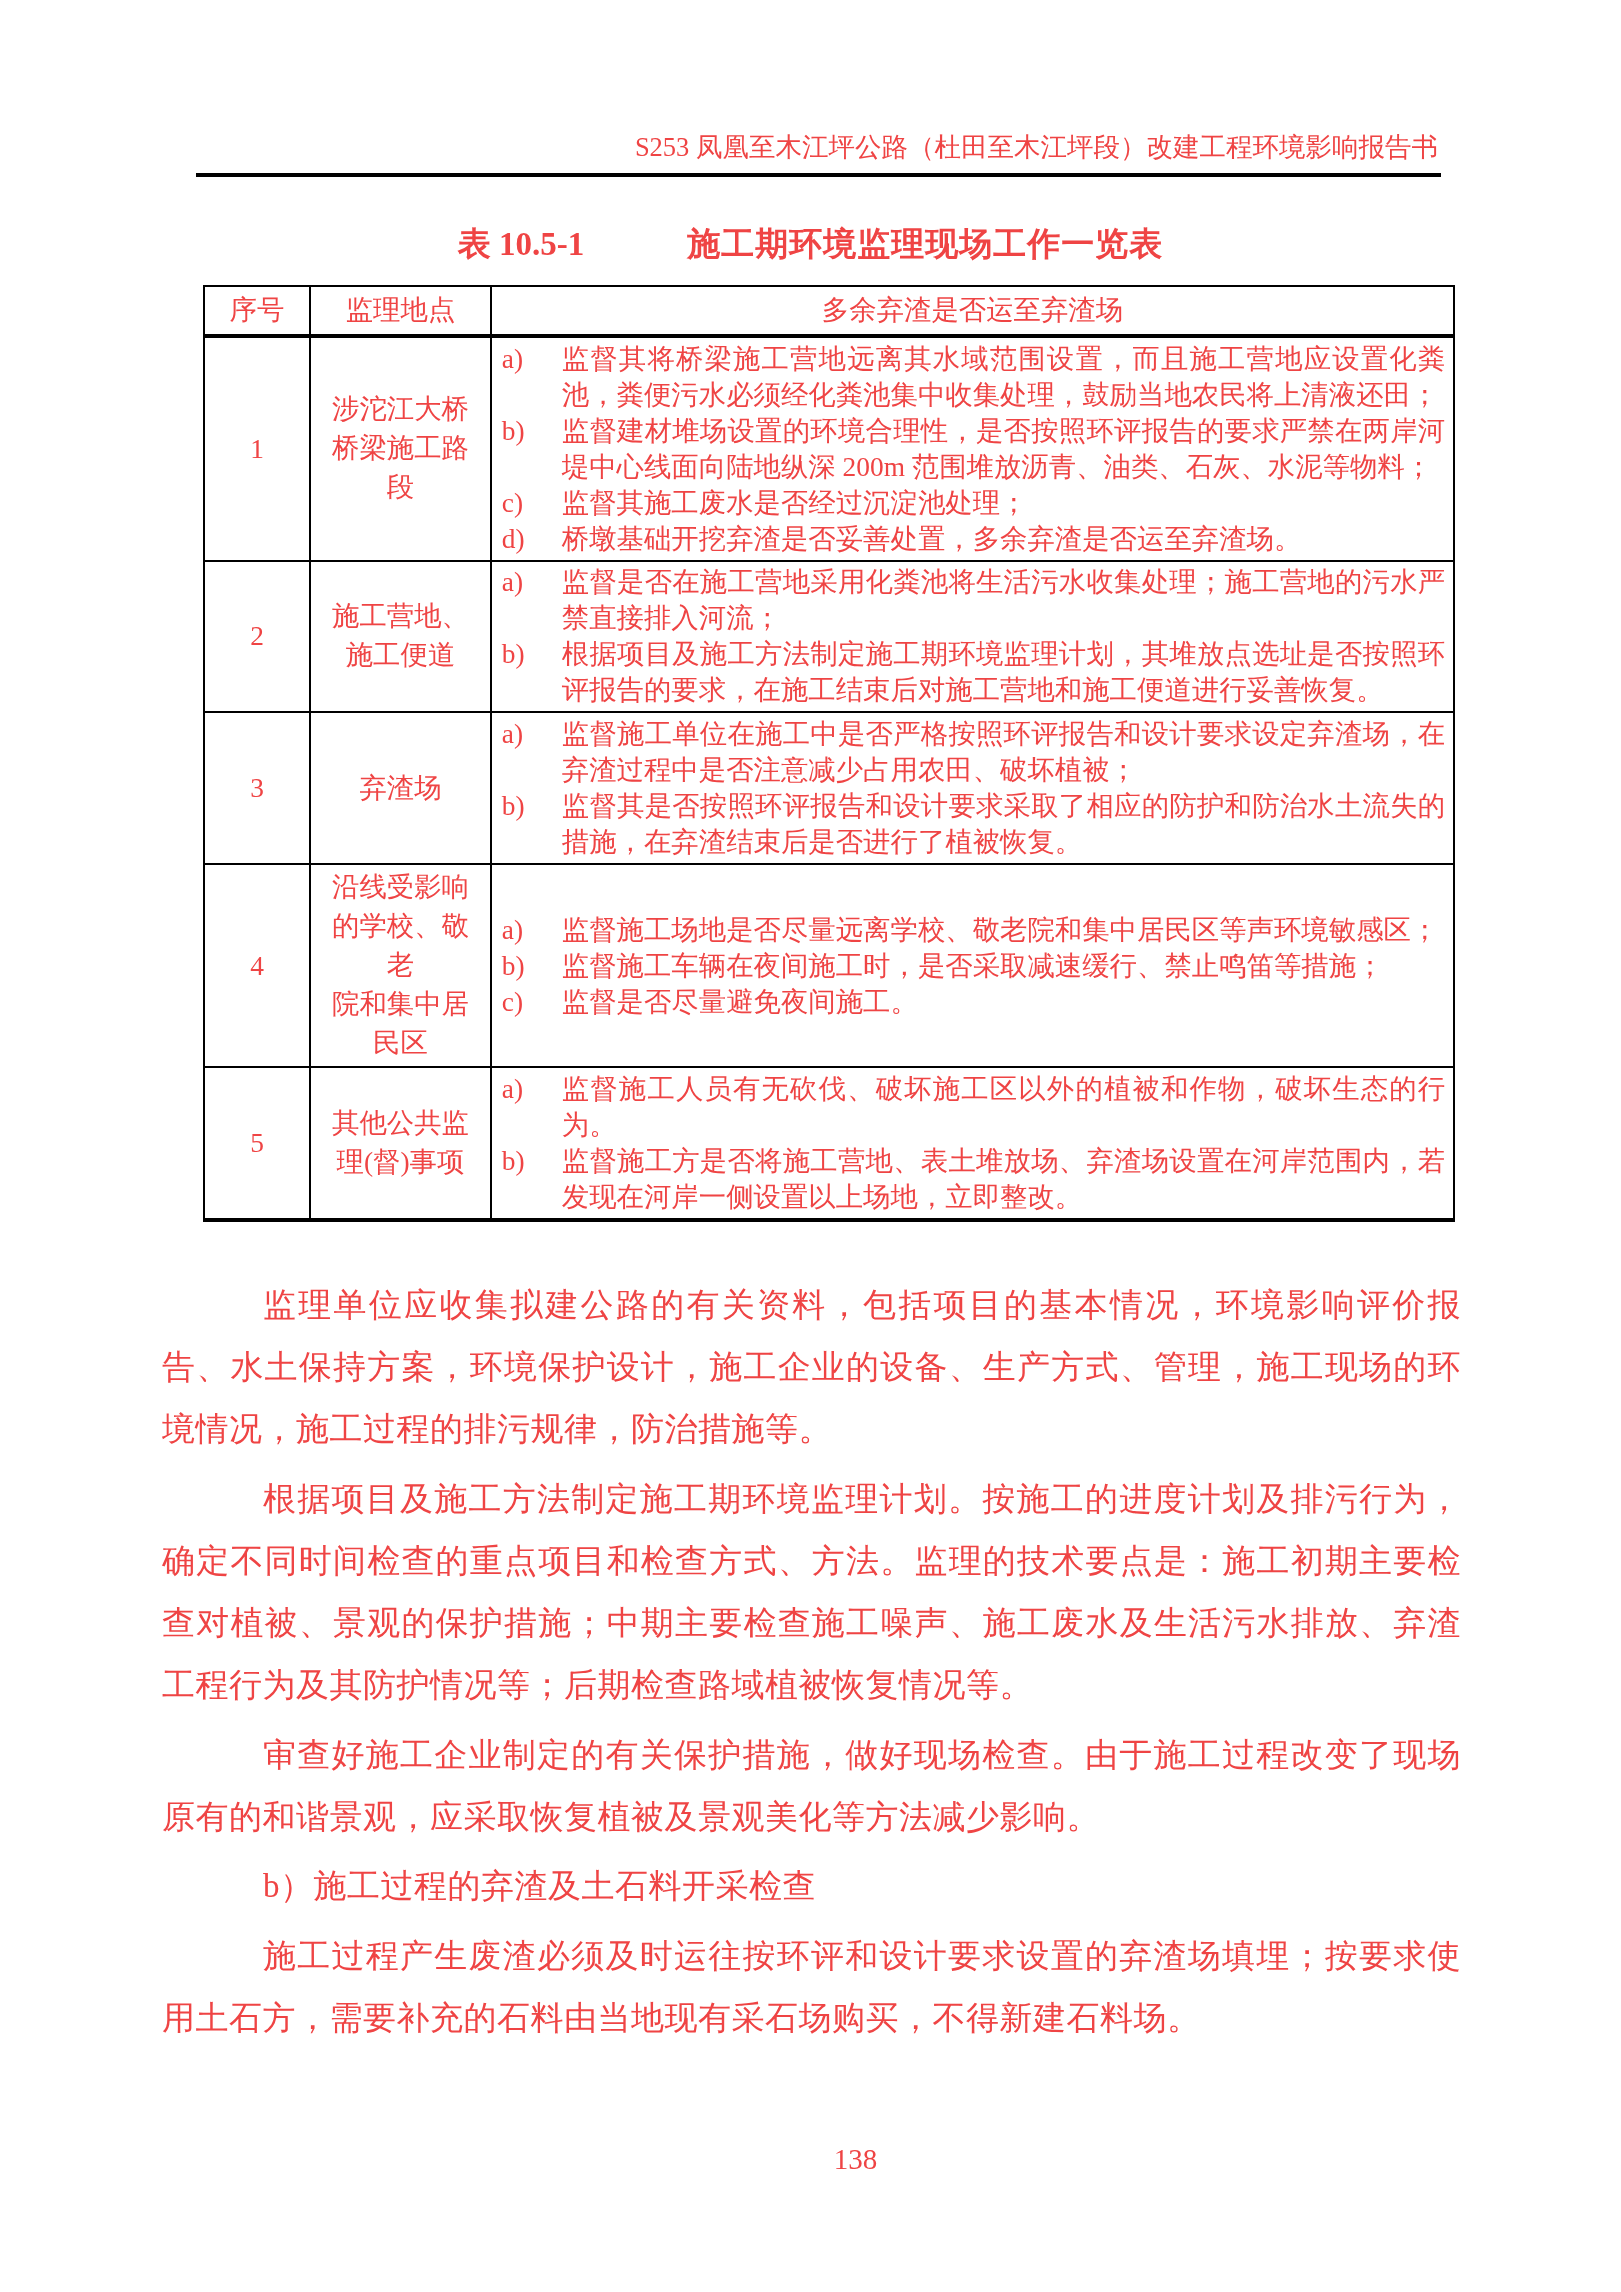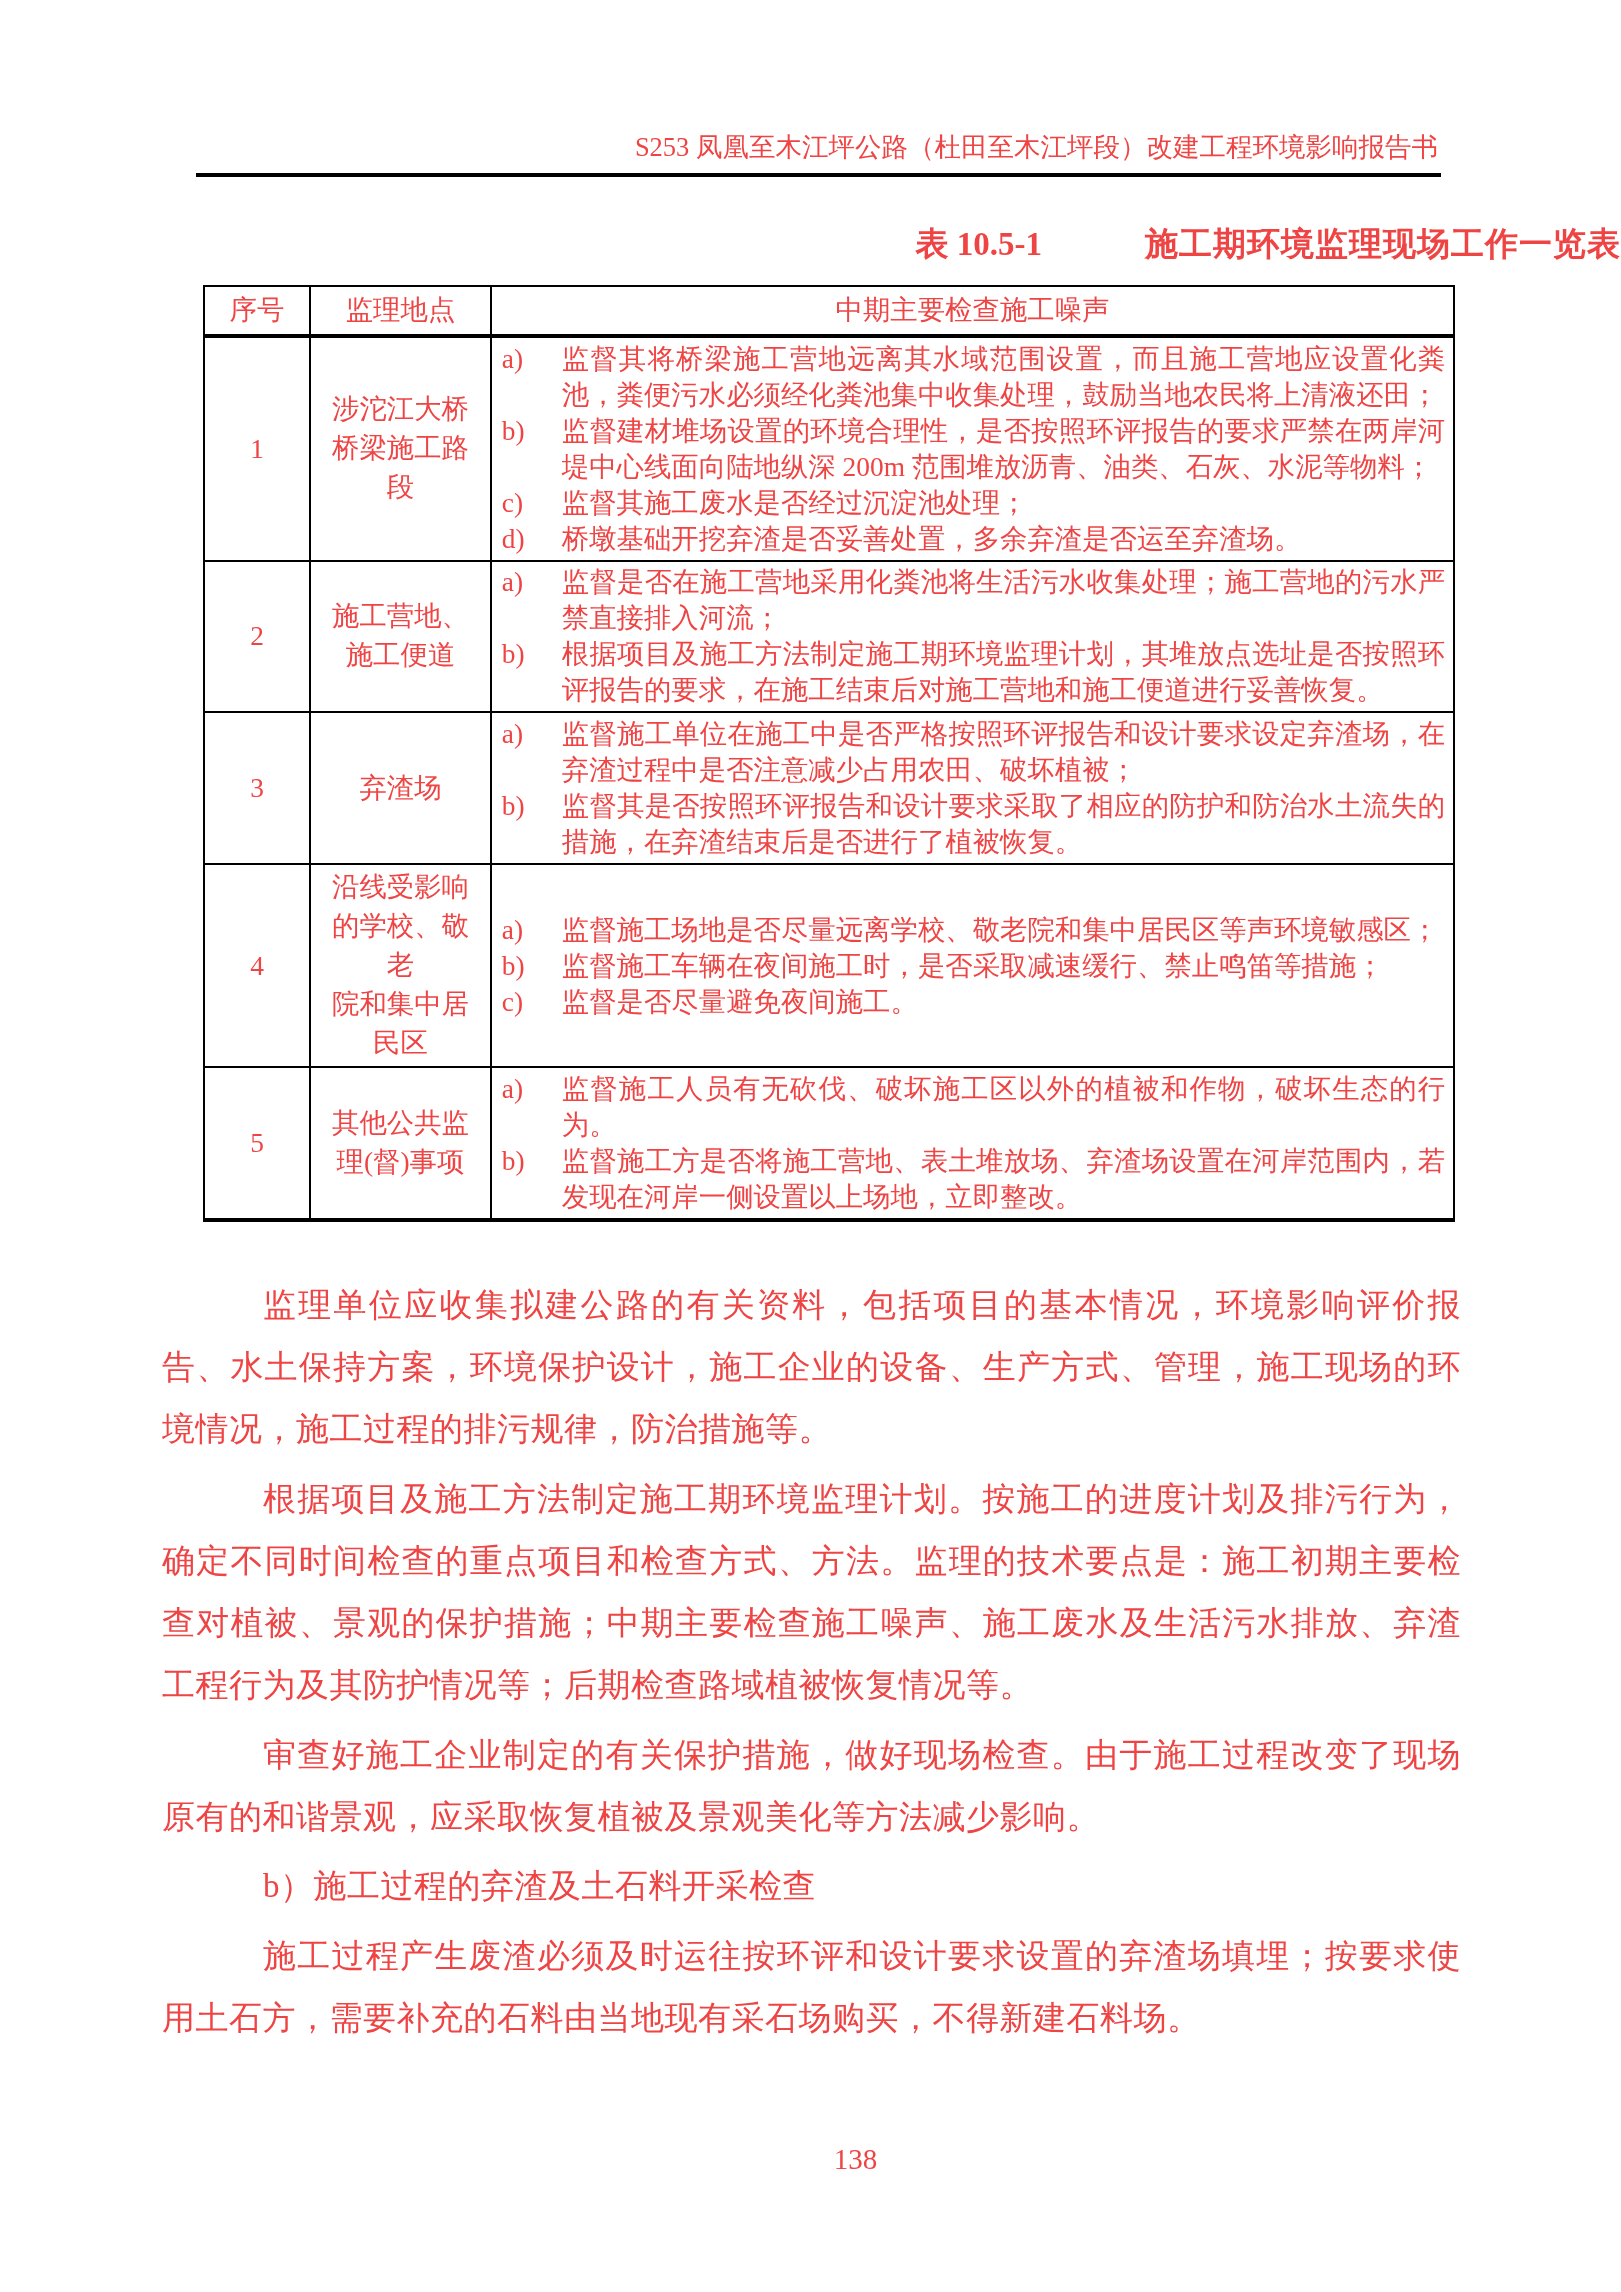--- a/index.html
+++ b/index.html
@@ -33,21 +33,21 @@
     height: 3.9px;
     background: #000000;
   }
   
   .caption {
     position: absolute;
     top: 222px;
     left: 0;
     width: 1621px;
     display: flex;
-    justify-content: flex-end;
+    justify-content: center;
     align-items: baseline;
     gap: 103px;
     font-size: 33px;
     font-weight: bold;
     line-height: 43px;
   }
   .caption .cap-title {
     font-family: "Liberation Sans", "DejaVu Sans", sans-serif;
     letter-spacing: 1px;
   }
@@ -146,21 +146,21 @@
   <table class="montable">
     <colgroup>
       <col style="width:106px">
       <col style="width:181px">
       <col style="width:963px">
     </colgroup>
     <thead>
       <tr>
           <th>序号</th>
           <th>监理地点</th>
-          <th>中期主要检查施工噪声</th>
+          <th>多余弃渣是否运至弃渣场</th>
         </tr>
     </thead>
     <tbody>
         <tr>
           <td class="seq-cell">1</td>
           <td class="loc-cell">涉沱江大桥
 桥梁施工路
 段</td>
           <td class="content-cell">
             <div class="item"><span class="item-label">a)</span><span>监督其将桥梁施工营地远离其水域范围设置，而且施工营地应设置化粪池，粪便污水必须经化粪池集中收集处理，鼓励当地农民将上清液还田；</span></div>

